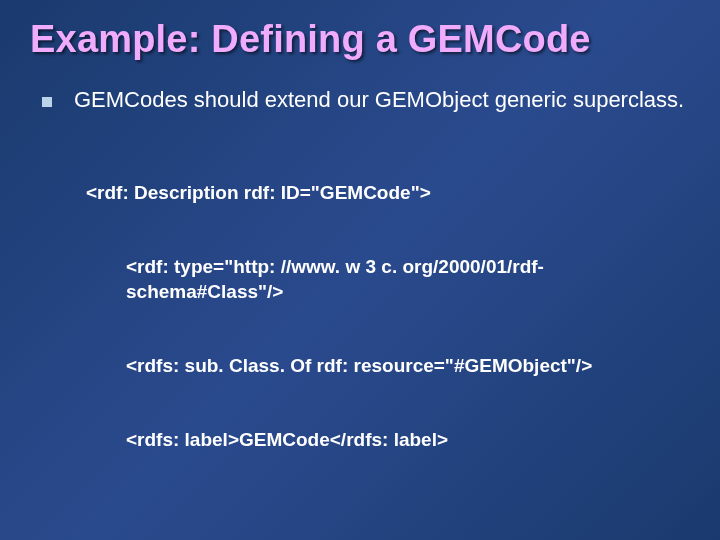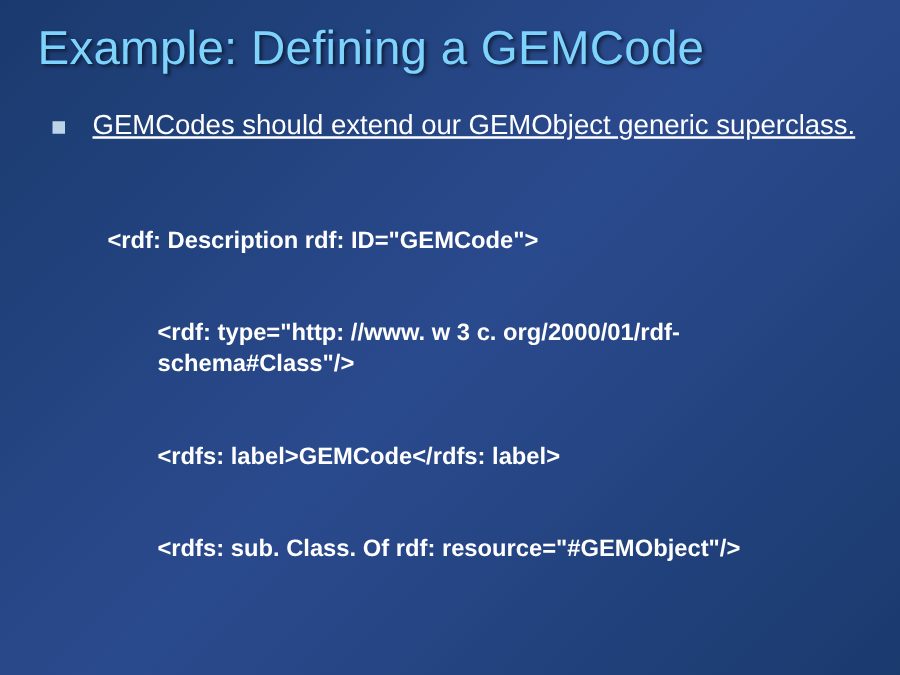--- a/index.html
+++ b/index.html
@@ -11,38 +11,37 @@
     color: #ffffff;
     position: relative;
   }
   .slide {
     width: 720px;
     height: 540px;
     padding: 18px 30px 30px 30px;
   }
   .title {
     font-size: 38px;
-    color: #7dd3fc;
+    color: #f0abfc;
     text-shadow: 2px 2px 3px rgba(0,0,0,0.55);
     margin-bottom: 26px;
-    font-weight: normal;
+    font-weight: bold;
     letter-spacing: 0.2px;
   }
   .bullets {
     font-family: Verdana, Geneva, sans-serif;
     font-size: 22px;
     line-height: 1.22;
     margin-left: 12px;
     margin-bottom: 18px;
   }
   .bullet-row {
     display: flex;
     align-items: flex-start;
     margin-bottom: 4px;
-    text-decoration: underline;
   }
   .bullet-mark {
     width: 10px;
     height: 10px;
     background: #bcd4e8;
     margin-top: 10px;
     margin-right: 22px;
     flex: 0 0 10px;
   }
   .bullet-text {
@@ -74,19 +73,19 @@
   <div class="bullets">
     <div class="bullet-row">
       <span class="bullet-mark"></span>
       <span class="bullet-text">GEMCodes should extend our GEMObject generic superclass.</span>
     </div>
   </div>
 
   <div class="code-block">
     <div>&lt;rdf: Description rdf: ID="GEMCode"&gt;</div>
     <div class="code-indent">&lt;rdf: type="http: //www. w 3 c. org/2000/01/rdf-schema#Class"/&gt;</div>
+    <div class="code-indent">&lt;rdfs: sub. Class. Of rdf: resource="#GEMObject"/&gt;</div>
     <div class="code-indent">&lt;rdfs: label&gt;GEMCode&lt;/rdfs: label&gt;</div>
-    <div class="code-indent">&lt;rdfs: sub. Class. Of rdf: resource="#GEMObject"/&gt;</div>
     
     
   </div>
 
 </div>
 
 </body></html>

